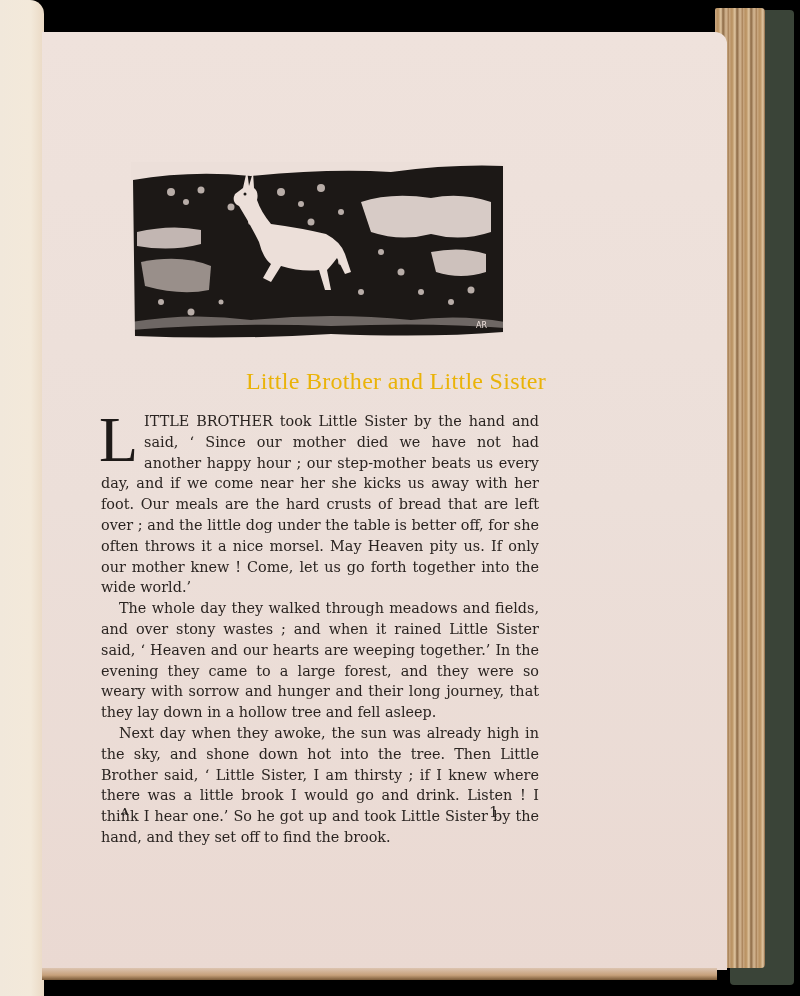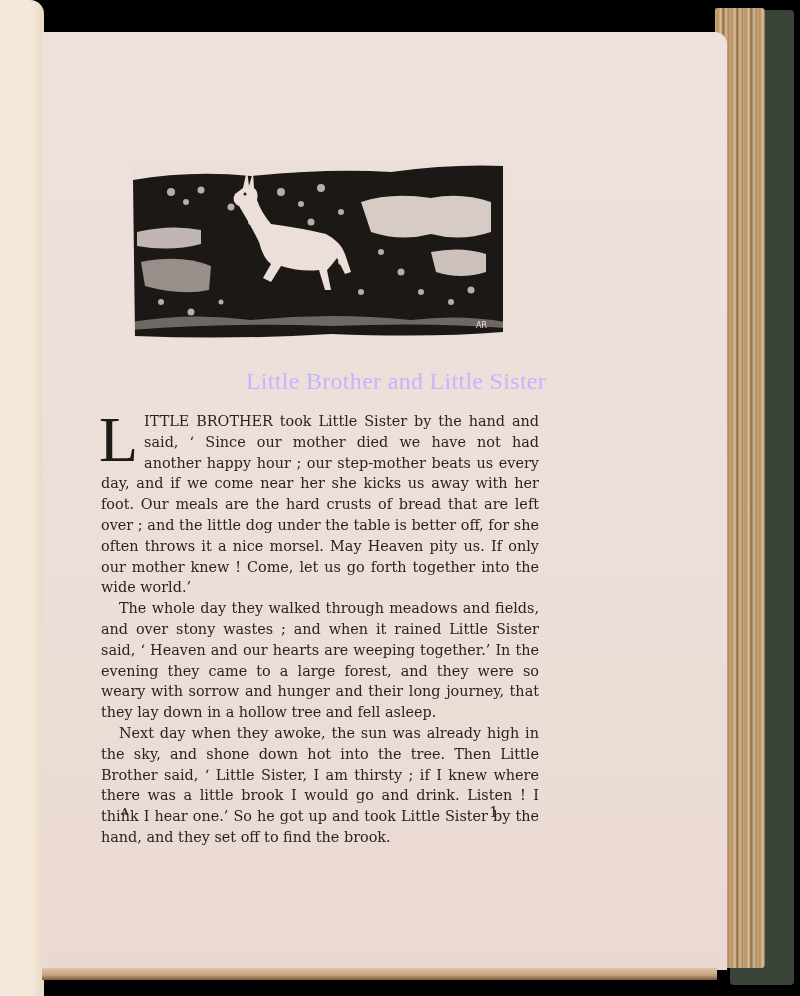--- a/index.html
+++ b/index.html
@@ -6,21 +6,21 @@
   body { width:800px; height:996px; background:#000; position:relative; overflow:hidden; font-family:"DejaVu Serif", serif; }
   .left-page { position:absolute; left:0; top:0; width:44px; height:996px; background:linear-gradient(90deg,#f1e8db 0%,#f3e9da 70%,#ead9c4 100%); border-top-right-radius:14px; }
   .cover-edge { position:absolute; left:730px; top:10px; width:64px; height:975px; background:#3a4438; border-radius:4px; }
   .page-block { position:absolute; left:715px; top:8px; width:50px; height:960px;
      background:repeating-linear-gradient(90deg,#c9a882 0px,#b8905f 3px,#e0c6a2 6px,#8a6742 8px,#d6b995 11px,#a57e55 14px);
      border-radius:2px 4px 4px 2px; }
   .page { position:absolute; left:42px; top:32px; width:685px; height:938px;
      background:linear-gradient(180deg,#efe2dc 0%,#ecdfd9 50%,#ead9d2 100%); border-top-right-radius:12px; }
   .page-bottom-stain { position:absolute; left:42px; top:968px; width:675px; height:12px; background:linear-gradient(180deg,#dcc4b0,#c6a07a 60%,#7a5a38); }
   .illustration { position:absolute; left:131px; top:162px; width:374px; height:178px; }
-  .title { position:absolute; left:0; width:800px; top:368px; text-align:center; font-family:"Liberation Serif", serif; font-size:24px; color:#c4b5fd; letter-spacing:0.3px; padding-left:0px; }
+  .title { position:absolute; left:0; width:800px; top:368px; text-align:center; font-family:"Liberation Serif", serif; font-size:24px; color:#eab308; letter-spacing:0.3px; padding-left:0px; }
   .title span { position:relative; left:-4px; }
   .body { position:absolute; left:101px; top:411px; width:438px; font-family:"DejaVu Serif", serif; font-size:14.4px; line-height:20.8px; color:#2a2421; text-align:justify; }
   .body p { margin:0; }
   .body p.indent { text-indent:18px; }
   .dropcap { float:left; font-family:"Liberation Serif", serif; font-size:64px; line-height:50px; margin:4px 6px 0 -2px; color:#1e1a18; }
   .signature { position:absolute; left:121px; top:806px; font-size:10px; color:#2a2421; font-family:"DejaVu Serif", serif; font-weight:bold; }
   .page-num { position:absolute; left:489px; top:803px; font-size:15px; color:#2a2421; font-family:"DejaVu Serif", serif; }
 </style>
 </head>
 <body>

